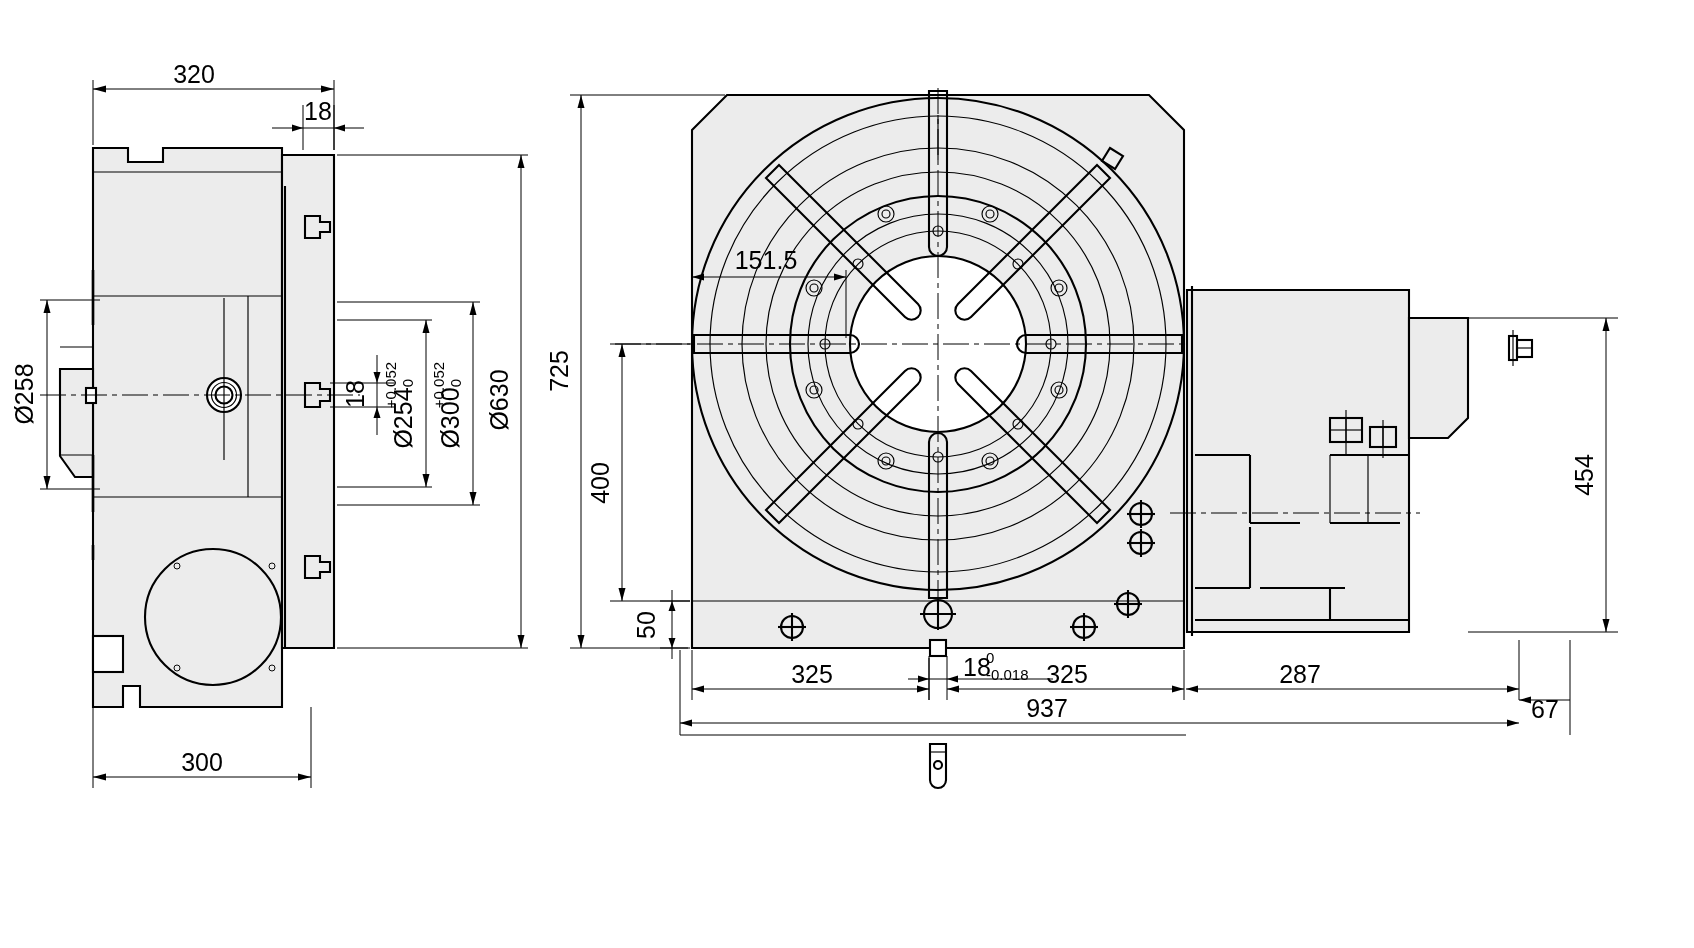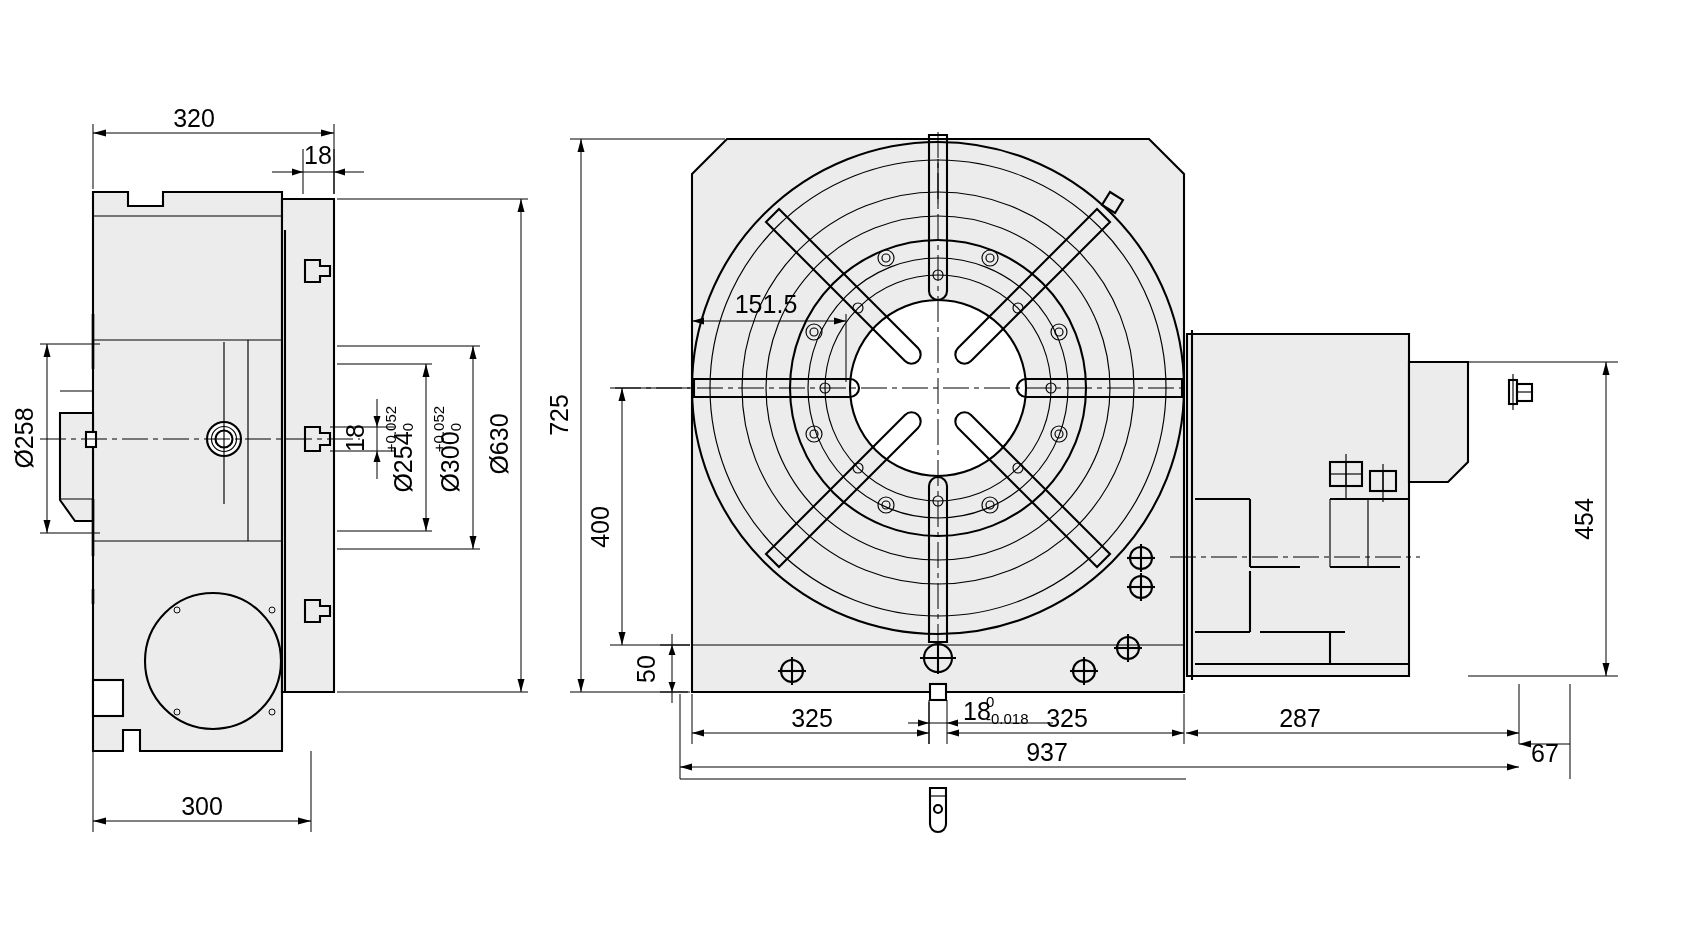--- a/index.html
+++ b/index.html
@@ -10,21 +10,20 @@
   }
   body {
     font-family: "Liberation Sans", sans-serif;
   }
   #drawing-root {
     position: relative;
     width: 1694px;
     height: 800px;
     background: #ffffff;
     overflow: hidden;
-    margin-top: 44px;
   }
   svg#drawing-canvas {
     display: block;
     width: 1694px;
     height: 948px;
   }
   
   .outline   { stroke: #000; stroke-width: 2.1; fill: none; stroke-linejoin: miter; }
   .outline-h { stroke: #000; stroke-width: 2.6; fill: none; }
   .thin      { stroke: #000; stroke-width: 1.15; fill: none; }

